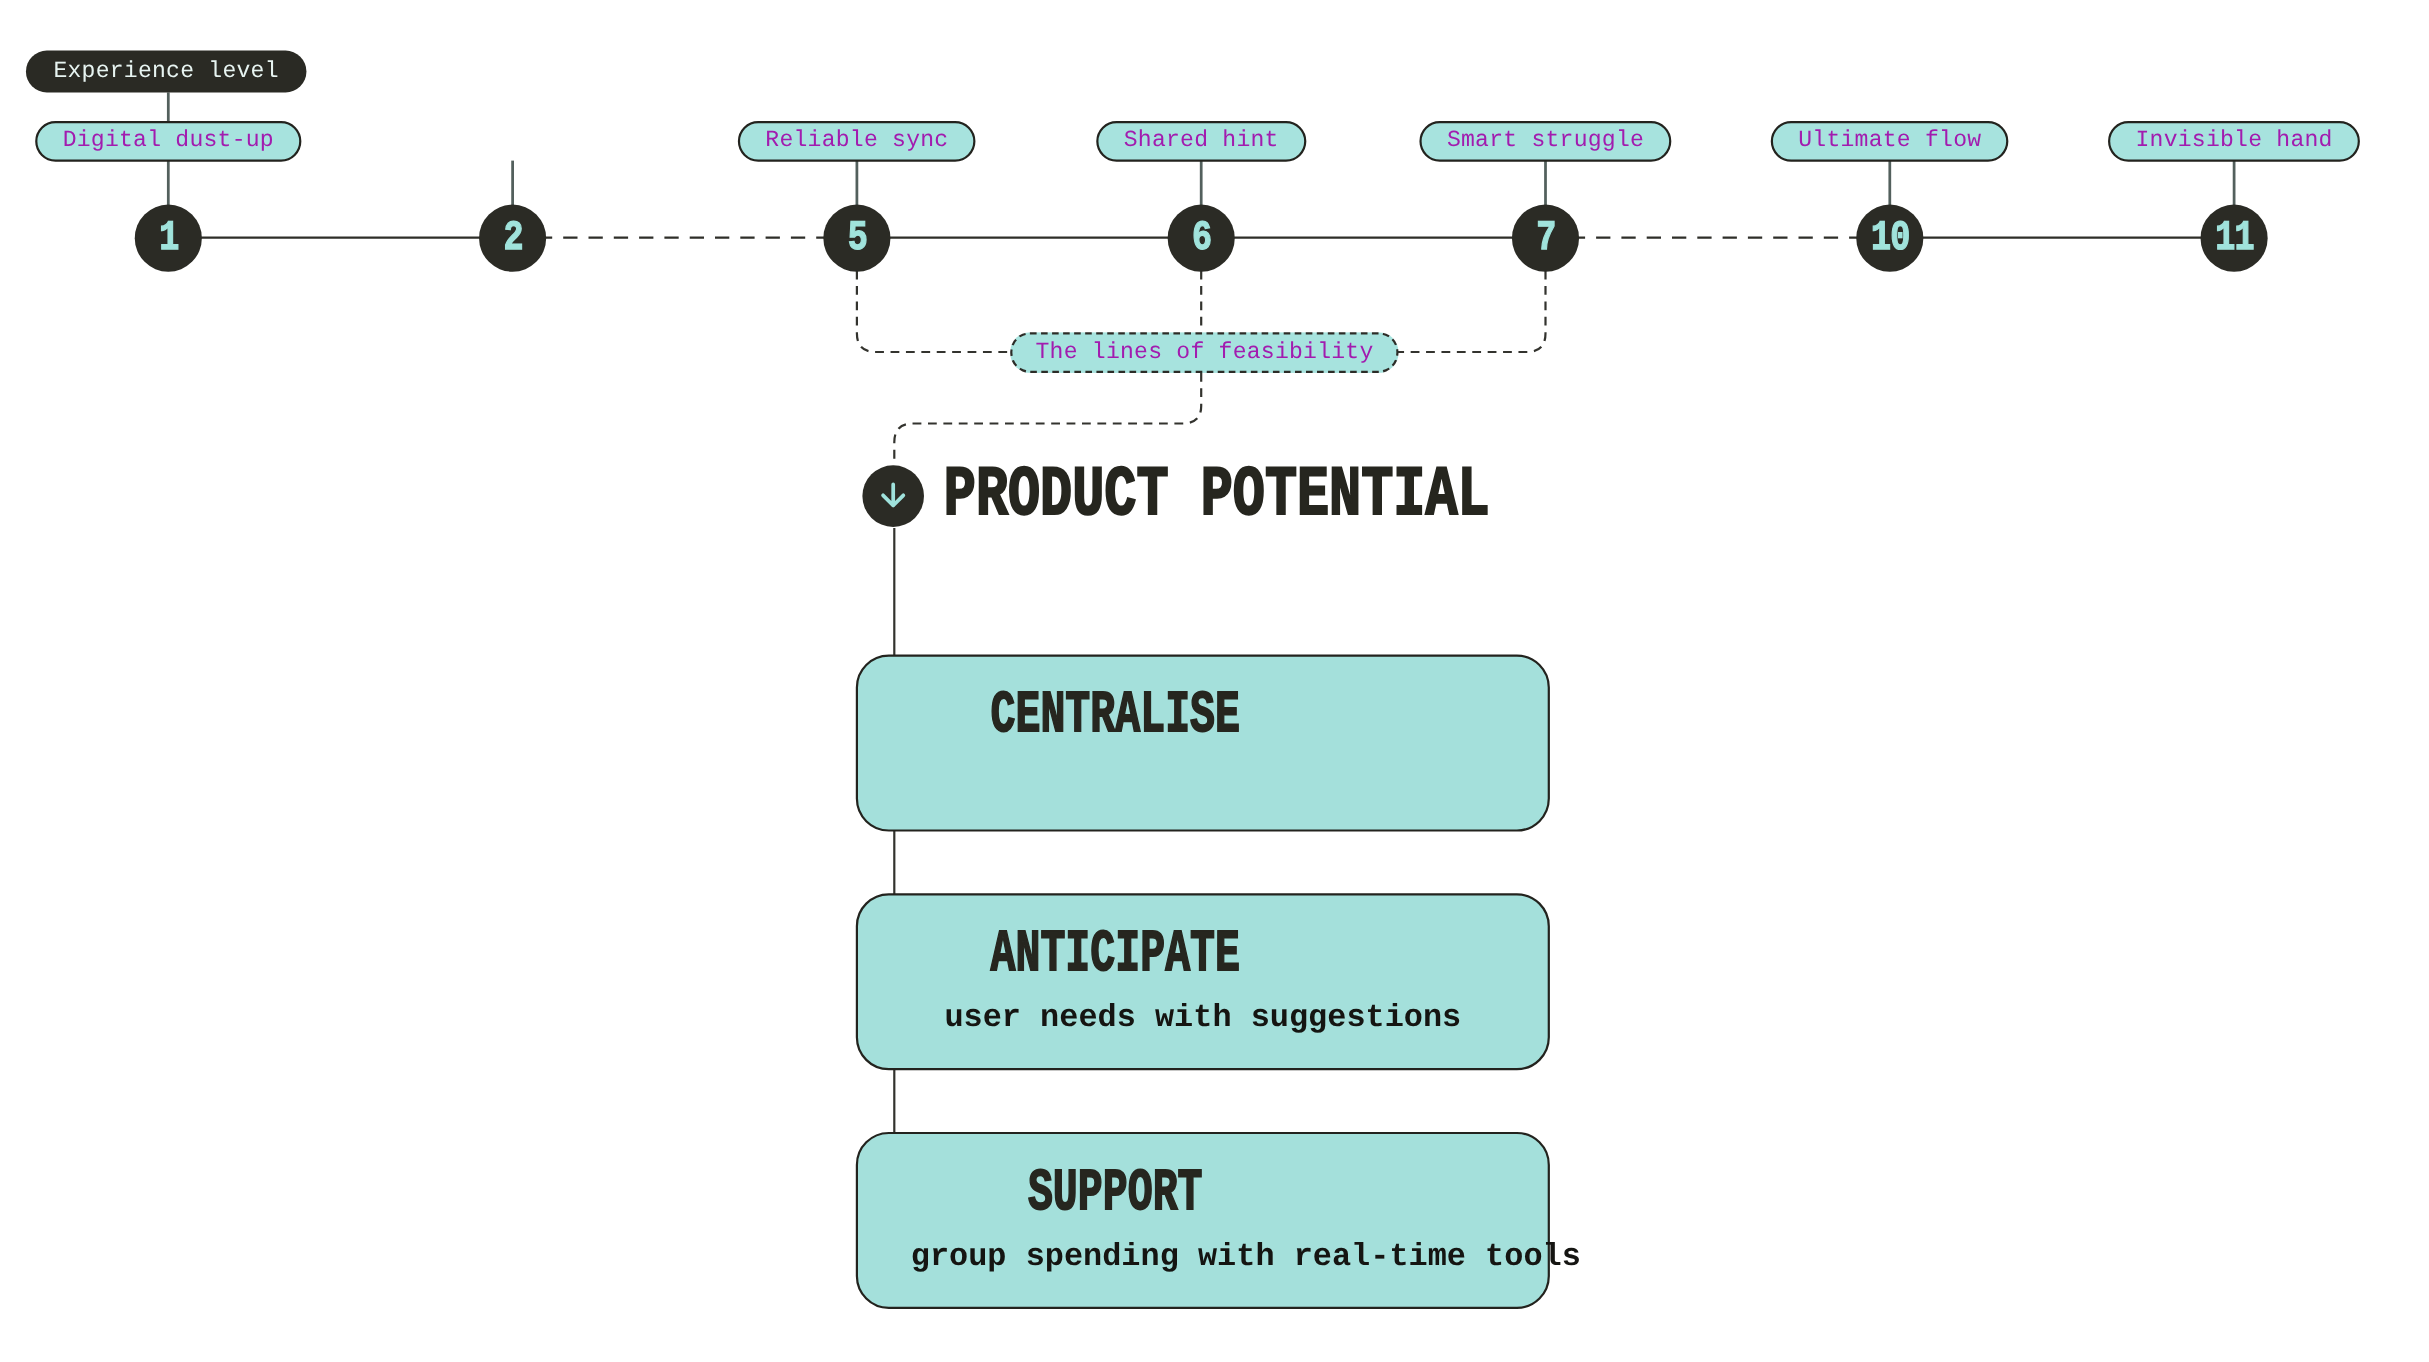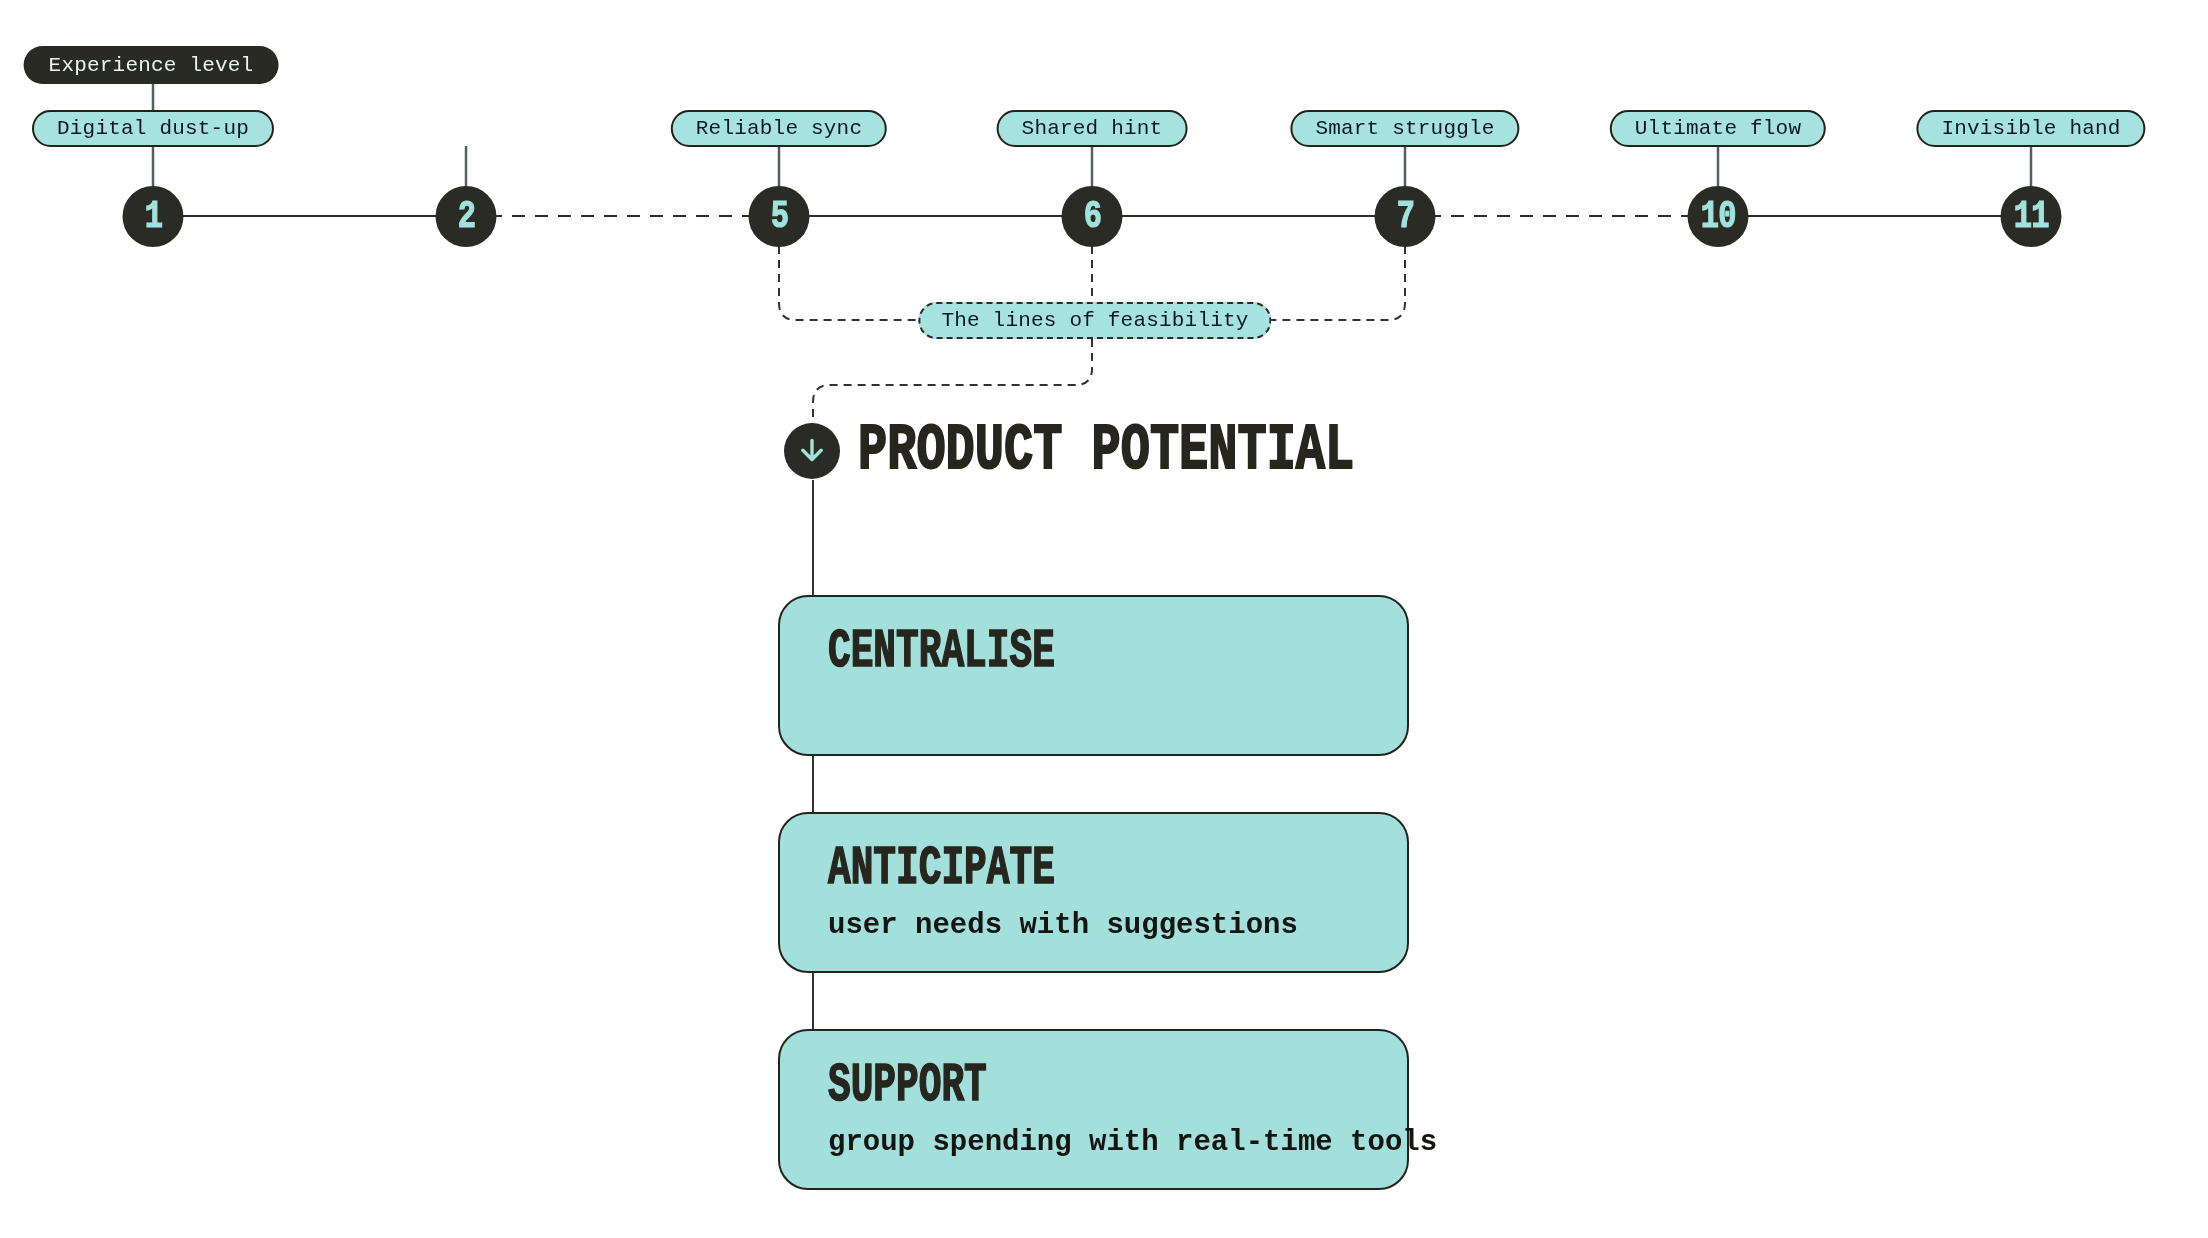--- a/index.html
+++ b/index.html
@@ -6,21 +6,21 @@
   .canvas{
     position:relative;width:2208px;height:1238px;background:#ffffff;
     font-family:Liberation Mono, monospace;overflow:hidden;
   }
   .wires{position:absolute;left:0;top:0;z-index:0;}
 
   
   .pill{
     position:absolute;display:flex;align-items:center;justify-content:center;
     box-sizing:border-box;white-space:nowrap;border-radius:19px;
-    font-size:21px;color:#0f172a;letter-spacing:.2px;
+    font-size:21px;color:#a21caf;letter-spacing:.2px;
   }
   .pill.teal{
     background:#a7e3de;border:2px solid #23231e;height:37px;padding:0 23px;
     transform:translateX(-50%);top:110px;
   }
   .pill.dark{
     background:#2a2a24;color:#e7f4f1;height:38px;padding:0 25px;
     transform:translateX(-50%);top:46px;
   }
   .pill.feasibility{
@@ -49,21 +49,21 @@
     position:absolute;left:858px;top:419px;margin:0;
     font-size:64px;line-height:64px;font-weight:700;color:#26261f;
     transform:scaleX(.76);transform-origin:left center;white-space:nowrap;
     -webkit-text-stroke:2px #26261f;letter-spacing:0;
   }
 
   
   .card{
     position:absolute;left:778px;width:631px;height:161px;box-sizing:border-box;
     background:#a4e0db;border:2px solid #23231e;border-radius:30px;
-    padding:26px 48px;z-index:2;
+    padding:26px 48px;z-index:2;text-align:center;
   }
   .card .card-title{
     margin:0;font-size:54px;line-height:58px;font-weight:700;color:#26261f;
     transform:scaleX(.7);transform-origin:left center;white-space:nowrap;
     -webkit-text-stroke:1.6px #26261f;
   }
   .card .card-subtitle{
     margin:12px 0 0 0;font-size:29px;line-height:32px;font-weight:600;color:#151512;
     white-space:nowrap;
   }

